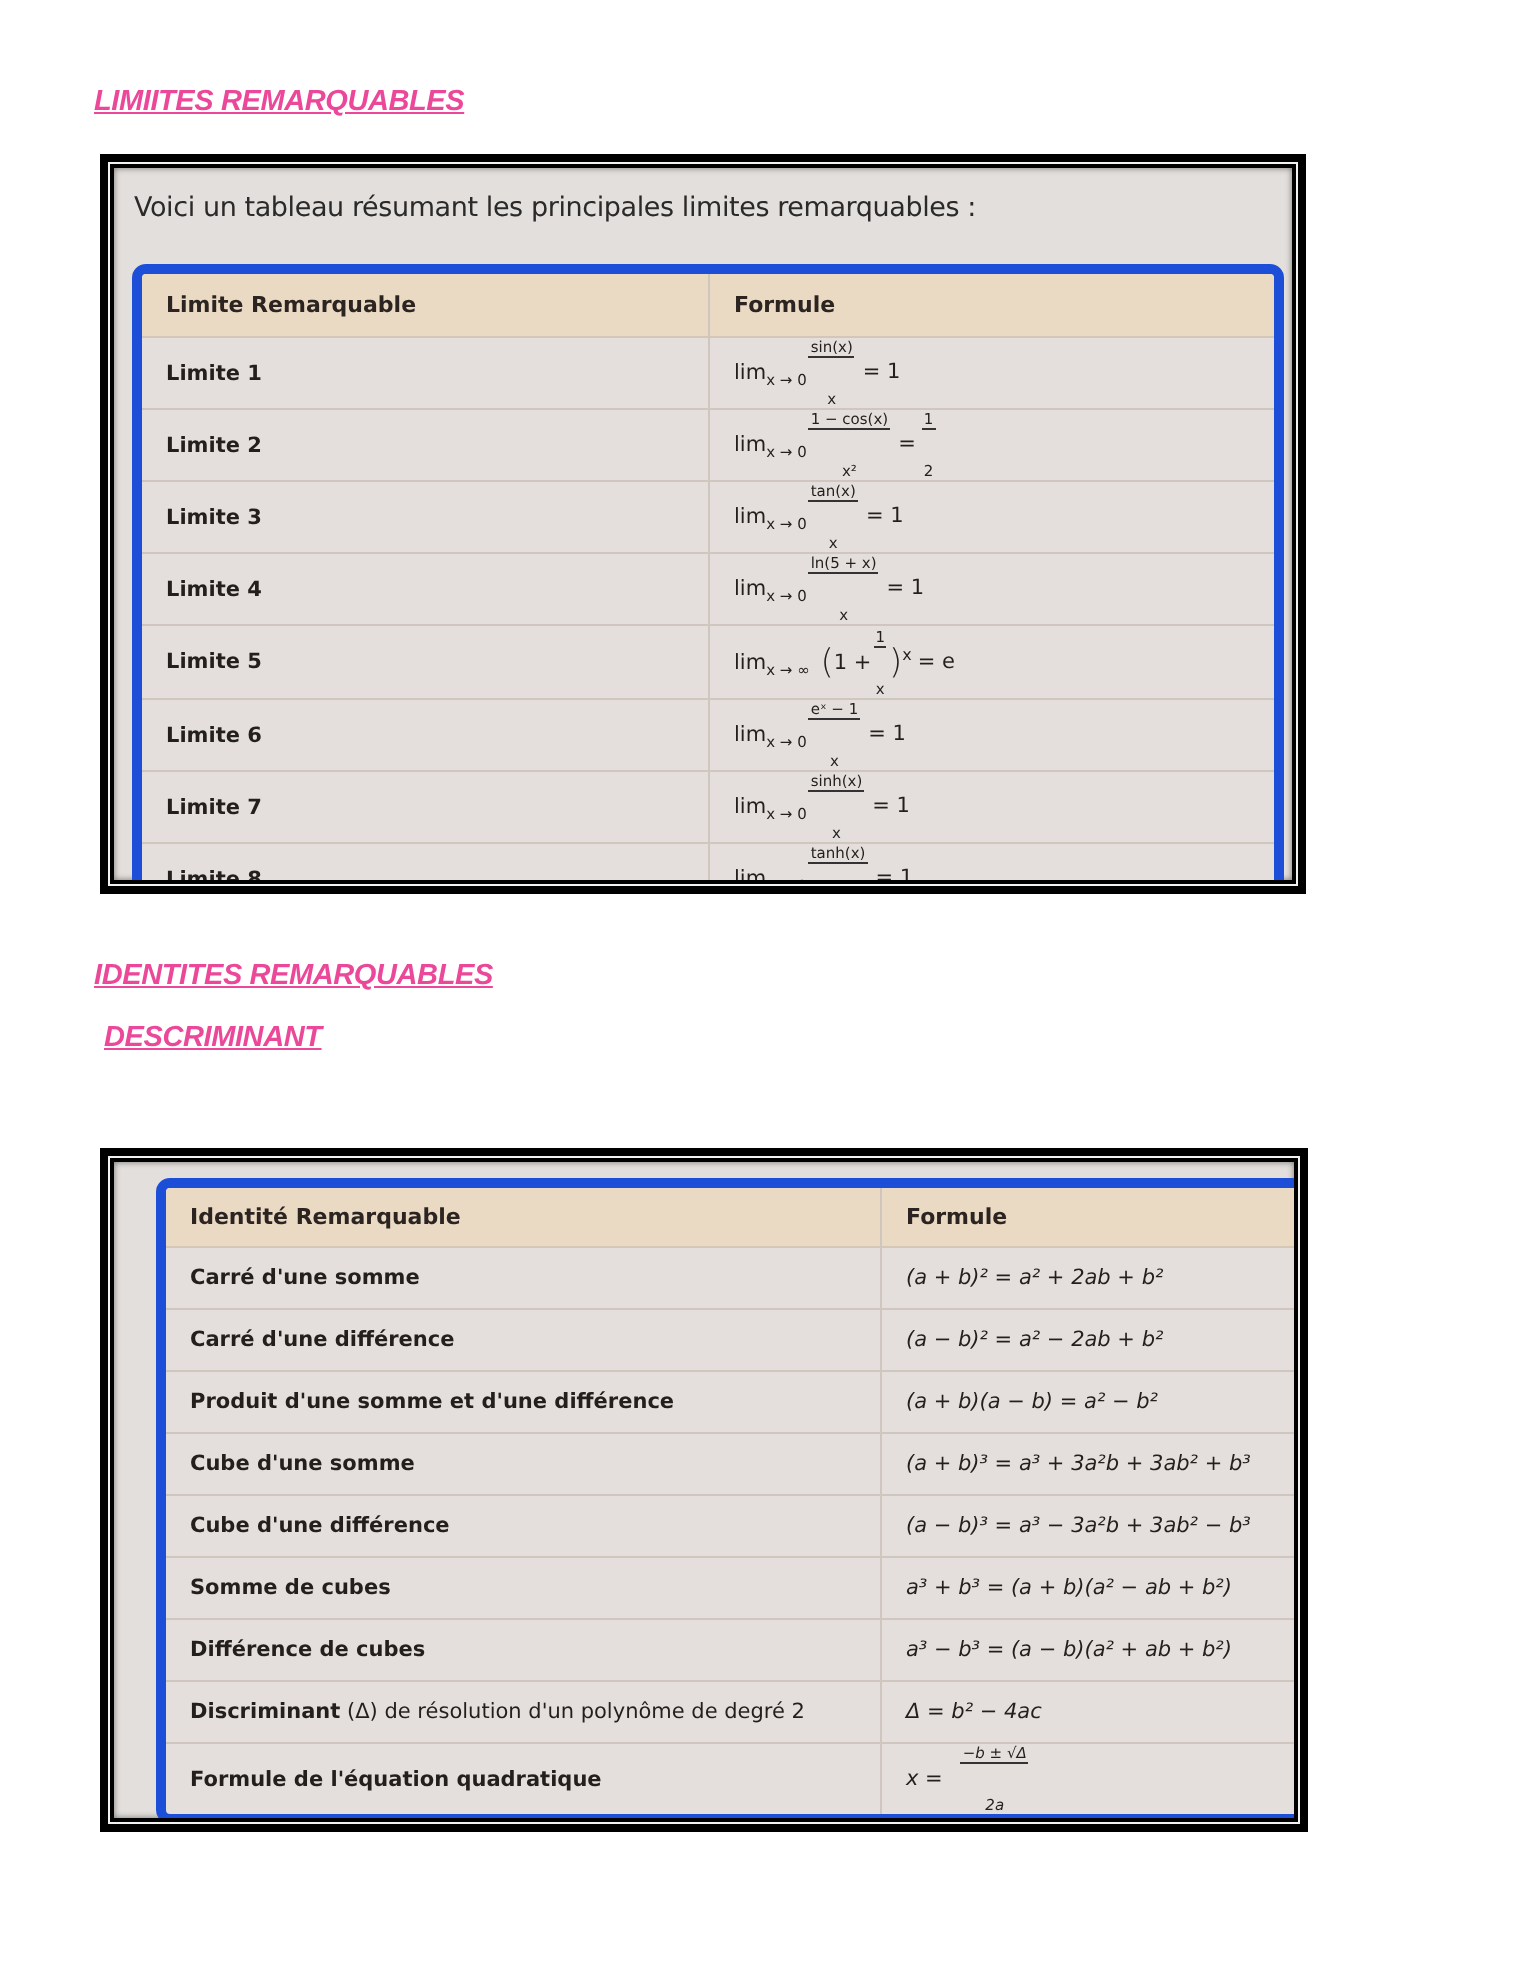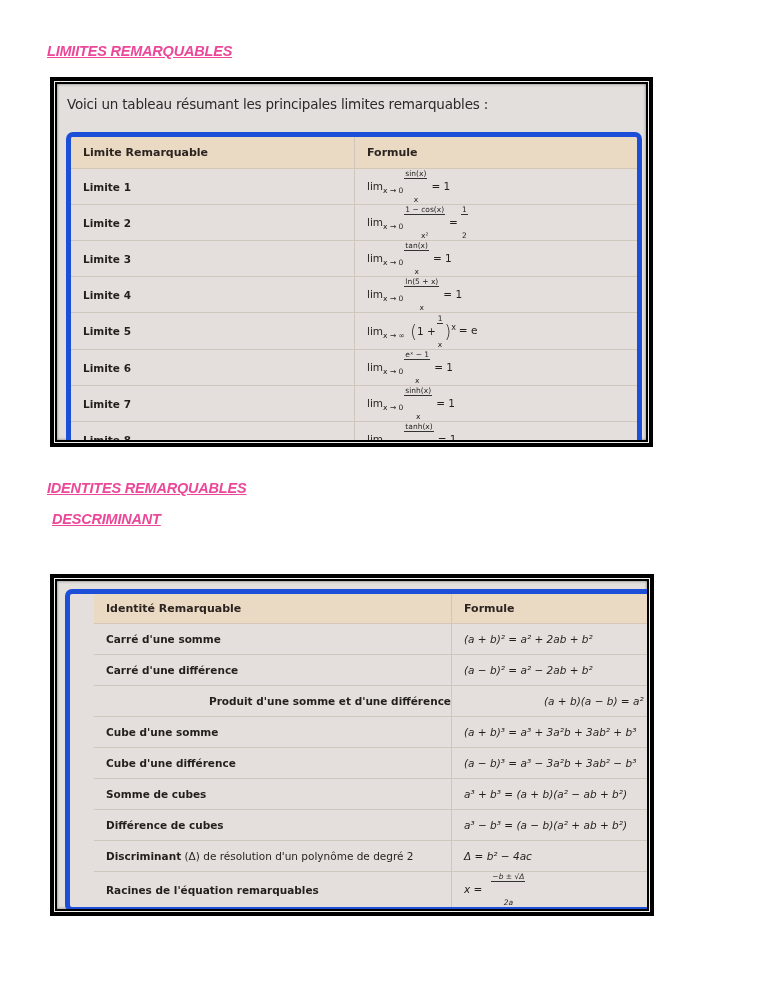--- a/index.html
+++ b/index.html
@@ -140,41 +140,41 @@
     </div>
   </div>
 </div>
 
 <div class="heading" style="left:47px; top:480px;">IDENTITES REMARQUABLES</div>
 <div class="heading" style="left:52px; top:511px;">DESCRIMINANT</div>
 
 <div class="frame" style="left:50px; top:574px; width:604px; height:342px;">
   <div class="frame-inner">
     <div class="frame-content">
-      <table class="tbl" style="left:8px; top:8px; width:576px;padding-left:24px;">
+      <table class="tbl" style="left:21px; top:8px; width:576px;">
         <colgroup>
             <col style="width:358px">
             <col style="width:218px">
           </colgroup>
         <thead>
           <tr style="height:30px;">
             <th>Identité Remarquable</th>
             <th>Formule</th>
           </tr>
         </thead>
         <tbody id="identities-body">
             <tr style="height: 31px;">
               <td class="lbl">Carré d'une somme</td>
               <td class="math" style="font-style:italic">(a + b)² = a² + 2ab + b²</td>
             </tr>
             <tr style="height: 31px;">
               <td class="lbl">Carré d'une différence</td>
               <td class="math" style="font-style:italic">(a − b)² = a² − 2ab + b²</td>
             </tr>
-            <tr style="height: 31px; text-align: right;">
+            <tr style="height: 31px;">
               <td class="lbl">Produit d'une somme et d'une différence</td>
               <td class="math" style="font-style:italic">(a + b)(a − b) = a² − b²</td>
             </tr>
             <tr style="height: 31px;">
               <td class="lbl">Cube d'une somme</td>
               <td class="math" style="font-style:italic">(a + b)³ = a³ + 3a²b + 3ab² + b³</td>
             </tr>
             <tr style="height: 31px;">
               <td class="lbl">Cube d'une différence</td>
               <td class="math" style="font-style:italic">(a − b)³ = a³ − 3a²b + 3ab² − b³</td>
@@ -185,21 +185,21 @@
             </tr>
             <tr style="height: 31px;">
               <td class="lbl">Différence de cubes</td>
               <td class="math" style="font-style:italic">a³ − b³ = (a − b)(a² + ab + b²)</td>
             </tr>
             <tr style="height: 31px;">
               <td class="lbl"><span>Discriminant</span><span class="normal"> (Δ) de résolution d'un polynôme de degré 2</span></td>
               <td class="math" style="font-style:italic">Δ = b² − 4ac</td>
             </tr>
             <tr style="height: 31px;">
-              <td class="lbl">Racines de l'équation remarquables</td>
+              <td class="lbl">Formule de l'équation quadratique</td>
               <td class="math" style="font-style:italic"><span>x =</span><span class="frac" style="margin-left:9px">
                   <span class="num">−b ± √Δ</span>
                   <span class="den">2a</span>
                 </span></td>
             </tr>
           </tbody>
       </table>
     </div>
   </div>
 </div>

